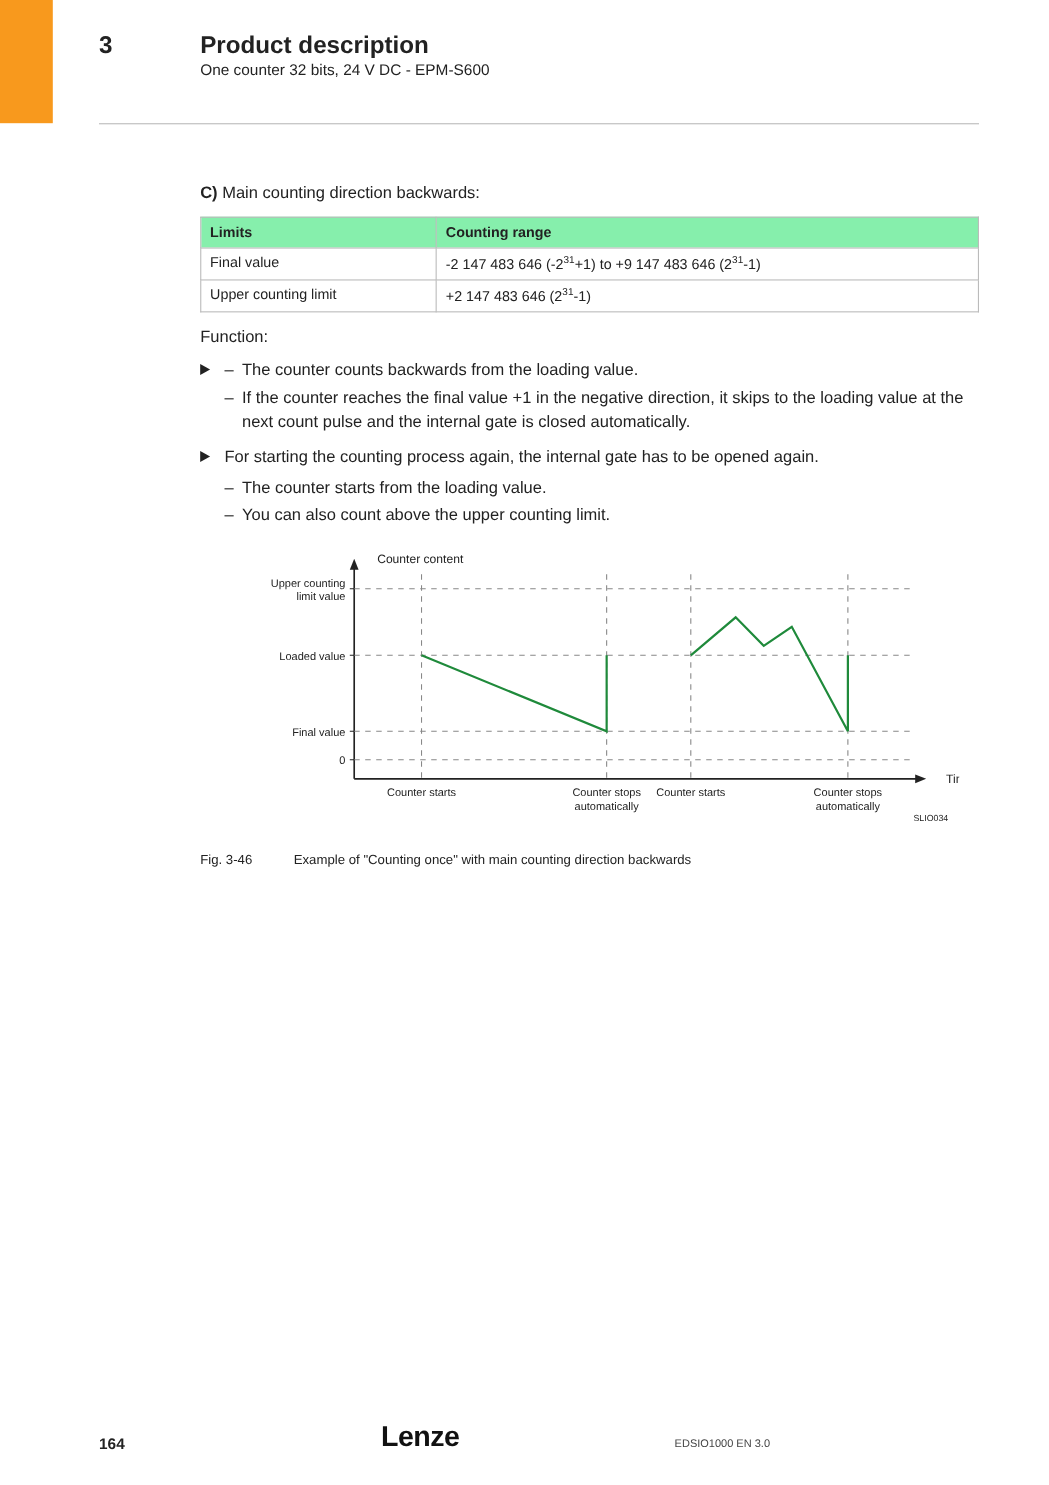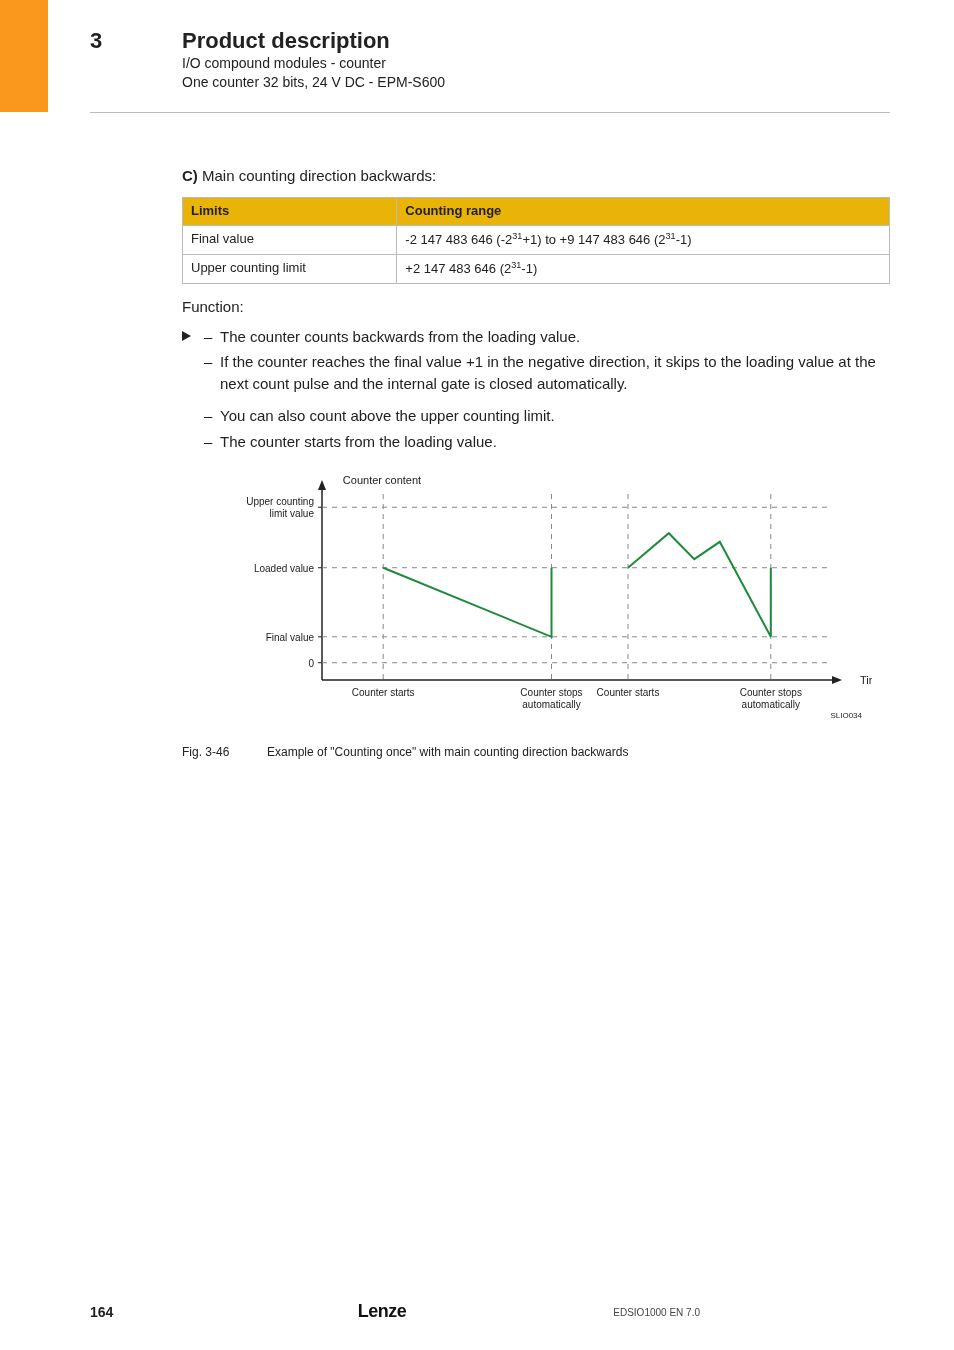--- a/index.html
+++ b/index.html
@@ -61,21 +61,21 @@
   }
   .section-label .bold { font-weight: 700; }
   table.limits {
     width: 100%;
     border-collapse: collapse;
     font-size: 13px;
     margin-bottom: 12px;
   }
   table.limits th {
     text-align: left;
-    background: #eab308;
+    background: #86efac;
     font-weight: 700;
     padding: 4px 8px;
     border: 1px solid #bbb;
   }
   table.limits td {
     padding: 4px 8px;
     border: 1px solid #bbb;
   }
   .fn-label { margin-bottom: 8px; }
   .bullet {
@@ -135,21 +135,21 @@
     bottom: 0;
     font-weight: 700;
     font-size: 14px;
   }
   .logo {
     position: absolute;
     left: 50%;
     transform: translateX(-50%);
     bottom: -2px;
     font-weight: 700;
-    font-size: 18px;
+    font-size: 26px;
     letter-spacing: -0.5px;
     color: #111;
   }
   .doc-id {
     position: absolute;
     right: 64px;
     bottom: 2px;
     font-size: 10px;
     color: #444;
   }
@@ -158,21 +158,20 @@
 </head>
 <body>
 
 <div class="orange-tab"></div>
 
 <div class="header">
   <div class="header-row">
     <div class="chap-num">3</div>
     <div class="chap-title">Product description</div>
   </div>
-  <div class="subhead">I/O compound modules - counter</div>
   <div class="subhead">One counter 32 bits, 24 V DC - EPM-S600</div>
 </div>
 <div class="hr"></div>
 
 <div class="content">
 
   <div class="section-label">
     <span class="bold">C)</span><span> Main counting direction backwards:</span>
   </div>
 
@@ -205,23 +204,27 @@
     <div class="bullet">
       <span class="tri"></span>
     </div>
     <div class="dash-list">
       <div class="dash">The counter counts backwards from the loading value.</div>
       <div class="dash">If the counter reaches the final value +1 in the negative direction, it skips to the loading value at the next count pulse and the internal gate is closed automatically.</div>
     </div>
   </div>
 
   <div class="block">
+    <div class="bullet">
+      <span class="tri"></span>
+      <span>For starting the counting process again, the internal gate has to be opened again.</span>
+    </div>
     <div class="dash-list">
+      <div class="dash">The counter starts from the loading value.</div>
       <div class="dash">You can also count above the upper counting limit.</div>
-      <div class="dash">The counter starts from the loading value.</div>
     </div>
   </div>
 
   <div class="chart-wrap">
     <svg id="chart-svg" width="660" height="260">
         <line x1="110" y1="14" x2="110" y2="210" stroke="#222" stroke-width="1.5"></line>
         <polygon points="106,20 114,20 110,10" fill="#222"></polygon>
         <line x1="110" y1="210" x2="626" y2="210" stroke="#222" stroke-width="1.5"></line>
         <polygon points="620,206 620,214 630,210" fill="#222"></polygon>
         <text x="170" y="14" font-size="11" text-anchor="middle">Counter content</text>
@@ -258,14 +261,14 @@
   <div class="fig-caption">
     <span class="fig-no">Fig. 3-46</span>
     <span>Example of "Counting once" with main counting direction backwards</span>
   </div>
 
 </div>
 
 <div class="footer">
   <div class="page-num">164</div>
   <div class="logo">Lenze</div>
-  <div class="doc-id">EDSIO1000 EN 7.0</div>
+  <div class="doc-id">EDSIO1000 EN 3.0</div>
 </div>
 
 </body></html>

